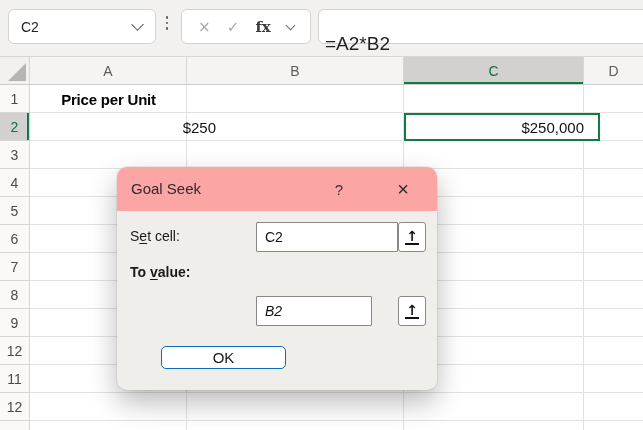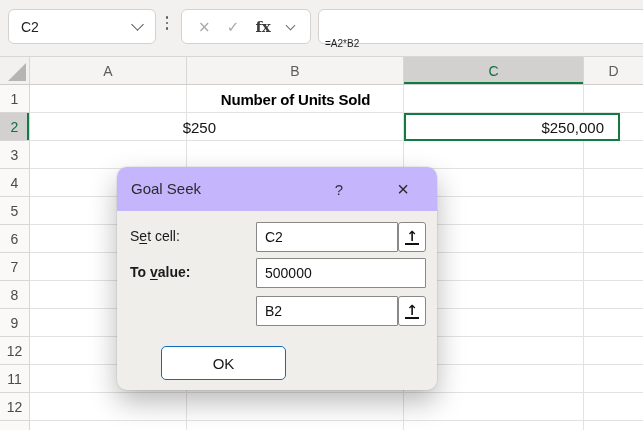--- a/index.html
+++ b/index.html
@@ -33,21 +33,21 @@
   .icon-fx { font-family:"DejaVu Serif", serif; font-weight:bold; font-size:15px; color:#3c3c3c; }
   .chevron-sm {
     width:7px; height:7px; border-right:1.4px solid #6f6f6f; border-bottom:1.4px solid #6f6f6f;
     transform:rotate(45deg); margin-top:-3px;
   }
   .formulabar {
     position:absolute; left:318px; top:9px; right:-8px; height:35px;
     background:#fff; border:1px solid #D4D2D0; border-radius:6px;
     display:flex; align-items:center;
   }
-  .formula-text { padding-left:6px; font-size:10px; color:#1f1f1f;margin-top:34px; }
+  .formula-text { padding-left:6px; font-size:19px; color:#1f1f1f;margin-top:34px; }
 
   
   .grid { position:absolute; left:0; top:56px; right:0; bottom:0; background:#fff; }
   .colheaders {
     position:absolute; left:0; top:0; right:0; height:29px; display:flex;
     background:#F5F4F3; border-top:1px solid #D9D7D5; border-bottom:1px solid #CFCDCB;
   }
   .corner { width:30px; position:relative; border-right:1px solid #D9D7D5; background:#F2F1F0; }
   .corner-tri { position:absolute; right:3px; bottom:3px; width:18px; height:18px; background:#B6B5B4; clip-path:polygon(100% 0, 100% 100%, 0 100%); }
   .colheader {
@@ -72,61 +72,61 @@
   .vl-ab { left:156px; } .vl-bc { left:373px; } .vl-cd { left:553px; }
 
   .cell { position:absolute; height:28px; display:flex; align-items:center; font-size:15px; color:#131313; background:transparent; }
   .cell.hdr { font-weight:bold; justify-content:center; letter-spacing:-0.2px; color:#000; }
   .cell.num { justify-content:flex-end; }
   .c-a1 { left:0; top:0; width:157px; }
   .c-b1 { left:157px; top:0; width:217px; }
   .c-c1 { left:374px; top:0; width:180px; }
   .c-a2 { left:0; top:28px; width:186px; }
   .c-b2 { left:157px; top:28px; width:217px; padding-right:14px; }
-  .c-c2 { left:374px; top:28px; width:216px; padding-right:14px; border:2px solid #107C41; background:#fff; }
+  .c-c2 { left:374px; top:28px; width:196px; padding-right:14px; border:2px solid #107C41; background:#fff; }
 
   
   .dialog {
     position:absolute; left:117px; top:167px; width:320px; height:223px;
     background:#F0EEEB; border-radius:10px; z-index:10;
     box-shadow:0 12px 28px rgba(0,0,0,0.28), 0 0 0 1px rgba(0,0,0,0.05);
   }
   .dlg-titlebar {
     position:absolute; left:0; top:0; right:0; height:44px;
-    background:#c4b5fd; border-radius:10px 10px 0 0;
+    background:#fca5a5; border-radius:10px 10px 0 0;
   }
   .dlg-title { position:absolute; left:14px; top:13px; font-size:15px; color:#2b2b2b; }
   .dlg-help { position:absolute; left:208px; top:0; width:28px; height:44px; display:flex; align-items:center; justify-content:center; font-size:15px; color:#333; cursor:default; }
   .dlg-close { position:absolute; left:271px; top:0; width:30px; height:44px; display:flex; align-items:center; justify-content:center; font-size:20px; color:#2b2b2b; cursor:default; }
 
   .dlg-label { position:absolute; left:13px; font-size:14px; color:#1a1a1a; white-space:nowrap; }
   .lbl-1 { top:61px; } .lbl-2 { top:97px;font-weight:bold; } .lbl-3 { top:135px; }
   .dlg-label u { text-underline-offset:2px; }
 
   .dlg-input {
     position:absolute; height:30px; border:1px solid #8A8886; border-radius:1px;
     background:#fff; font-family:"Liberation Sans", sans-serif; font-size:14px; color:#111;
     padding-left:8px; outline:none;
   }
   .inp-1 { left:139px; top:55px; width:142px; }
   .inp-2 { left:139px; top:91px; width:170px; }
-  .inp-3 { left:139px; top:129px; width:142px; }
+  .inp-3 { left:139px; top:129px; width:116px;font-style:italic; }
   .picker {
     position:absolute; width:28px; height:30px; background:#fff;
     border:1px solid #8A8886; border-radius:3px;
     display:flex; align-items:center; justify-content:center; cursor:default;
   }
   .pk-1 { left:281px; top:55px; } .pk-3 { left:281px; top:129px; }
   .picker-glyph {
     font-family:"DejaVu Sans", sans-serif; font-size:14px; font-weight:bold; color:#111;
     line-height:12px; border-bottom:2px solid #111; padding:0 1px 1px 1px;
   }
 
   .btn {
-    position:absolute; top:179px; height:34px; background:#fff; border-radius:5px;
+    position:absolute; top:179px; height:23px; background:#fff; border-radius:5px;
     display:flex; align-items:center; justify-content:center;
     font-size:15px; color:#1a1a1a; cursor:default;
   }
   .btn-ok { left:44px; width:125px; border:1px solid #0F6CBD; }
   .btn-cancel { left:186px; width:123px; border:1px solid #8A8886; }
 </style>
 </head>
 <body>
 
 <div class="topbar">
@@ -175,41 +175,40 @@
     <div class="rowheader">12</div>
     <div class="rowheader">11</div>
     <div class="rowheader">12</div>
   </div>
 
   <div class="cells">
     <div class="vline vl-ab"></div>
     <div class="vline vl-bc"></div>
     <div class="vline vl-cd"></div>
 
-    <div class="cell hdr c-b1">Number of Units Sold</div>
+    <div class="cell hdr c-a1">Price per Unit</div>
     <div class="cell num c-a2">$250</div>
     <div class="cell num c-c2">$250,000</div>
   </div>
 </div>
 
 <div class="dialog">
   <div class="dlg-titlebar">
     <span class="dlg-title">Goal Seek</span>
     <span class="dlg-help">?</span>
     <span class="dlg-close">×</span>
   </div>
 
   <span class="dlg-label lbl-1"><span>S</span><u>e</u><span>t cell:</span></span>
   <input class="dlg-input inp-1" type="text" value="C2" style="">
   <div class="picker pk-1">
     <span class="picker-glyph">↑</span>
   </div>
 
   <span class="dlg-label lbl-2"><span>To </span><u>v</u><span>alue:</span></span>
-  <input class="dlg-input inp-2" type="text" value="500000" style="">
 
   <input class="dlg-input inp-3" type="text" value="B2" style="">
   <div class="picker pk-3">
     <span class="picker-glyph">↑</span>
   </div>
 
   <div class="btn btn-ok">OK</div>
 </div>
 
 </body></html>

